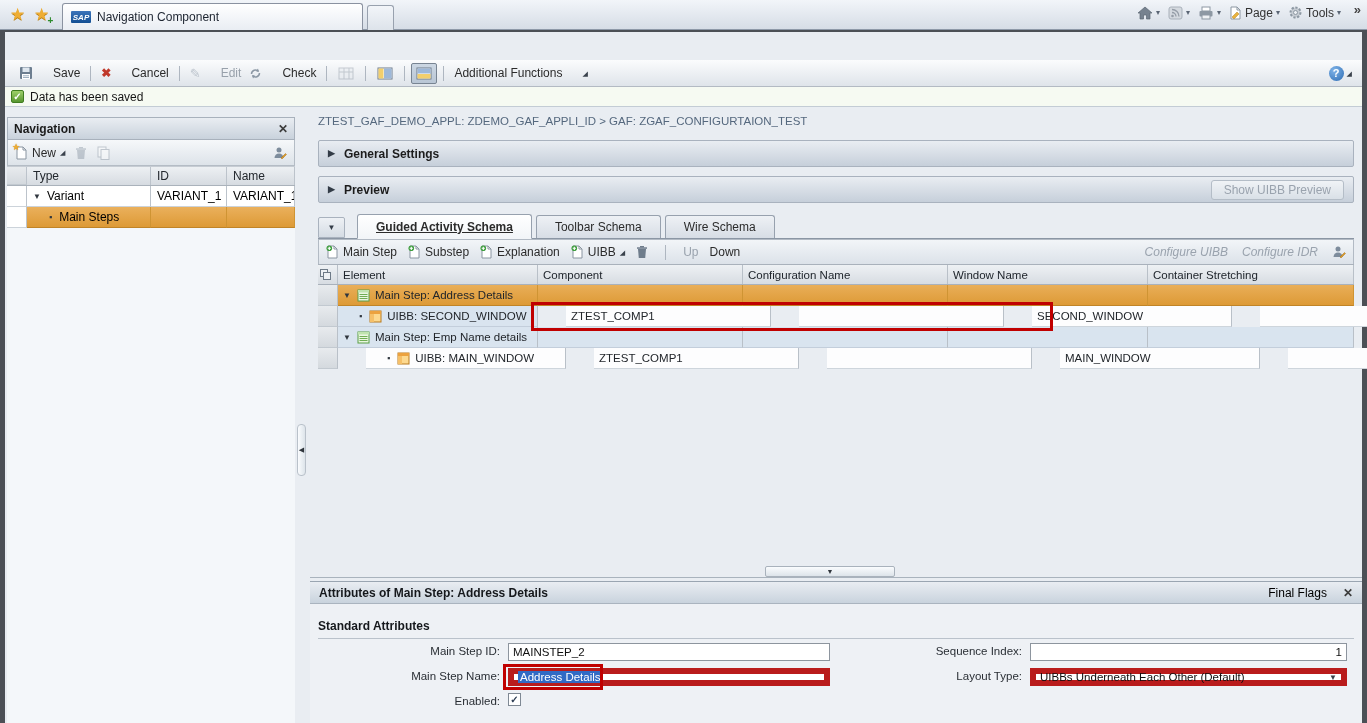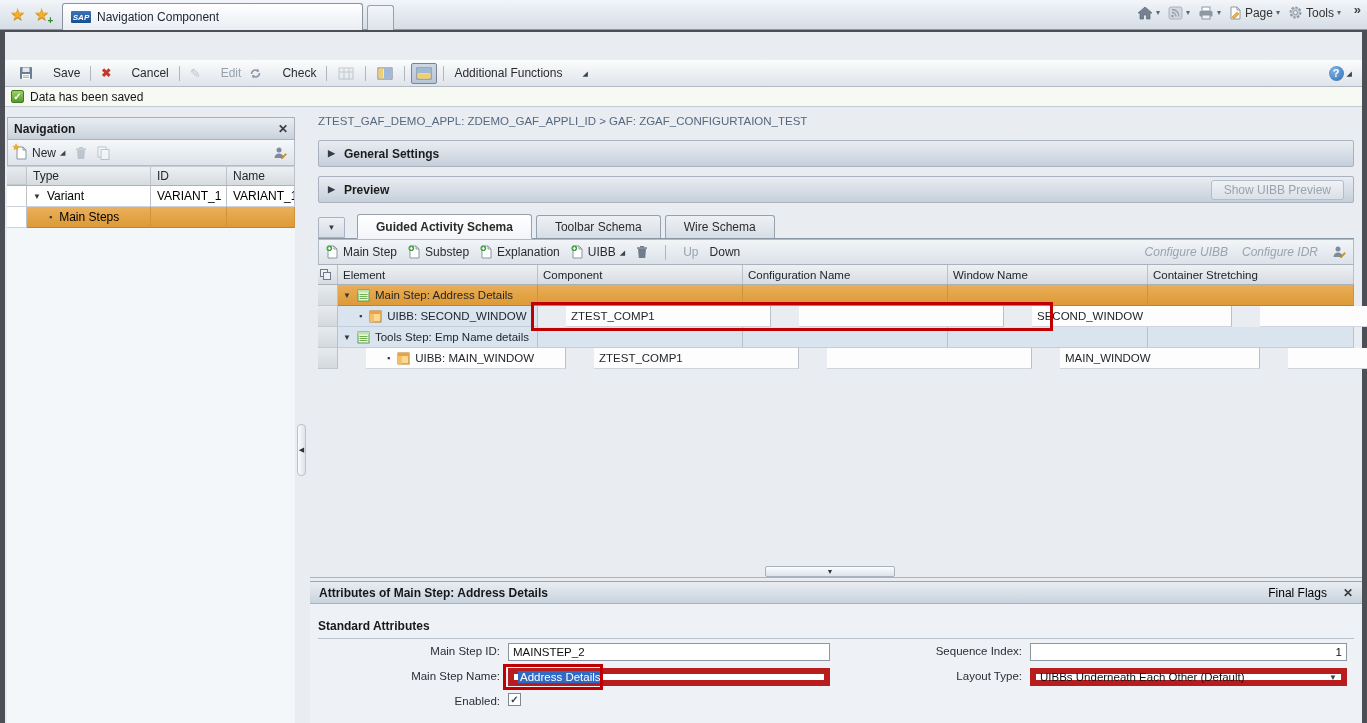--- a/index.html
+++ b/index.html
@@ -62,21 +62,21 @@
 
   
   #main-area { left:310px; top:107px; width:1052px; height:616px; font-size:12px; }
   #breadcrumb { position:absolute; left:8px; top:8px; font-size:11.5px; color:#55687e; cursor:pointer; }
   .section-bar { position:absolute; left:8px; width:1036px; height:27px; background:linear-gradient(#e9edf2,#c6cfda); border:1px solid #a9b2be; border-radius:2px; display:flex; align-items:center; gap:9px; padding:0 9px; font-weight:bold; color:#1c1c1c; cursor:pointer; }
   .ghost-btn { margin-left:auto; padding:2px 12px; background:linear-gradient(#f0f3f6,#d9e0e7); border:1px solid #b4bdc7; border-radius:3px; color:#9aa3ae; font-weight:normal; cursor:pointer; }
 
   #tab-strip { position:absolute; left:8px; top:106px; width:1036px; height:26px; border-bottom:1px solid #8b96a4; display:flex; align-items:flex-end; gap:4px; }
   .tab-dd { width:27px; height:21px; margin-right:8px; background:linear-gradient(#eef1f5,#d5dce4); border:1px solid #a9b2be; border-radius:2px 2px 0 0; display:flex; align-items:center; justify-content:center; cursor:pointer; }
   .tab { height:23px; padding:0 18px; display:flex; align-items:center; border:1px solid #97a1ae; border-bottom:none; border-radius:3px 3px 0 0; background:linear-gradient(#eef1f5,#d7dde5); color:#2b2b2b; cursor:pointer; white-space:nowrap; }
-  .tab.active { background:linear-gradient(#ffffff,#f2f5f8); font-weight:bold; height:25px; margin-bottom:-1px; border-bottom:1px solid #f2f5f8; z-index:2; }
+  .tab.active { background:linear-gradient(#ffffff,#f2f5f8); font-weight:bold; height:25px; margin-bottom:-1px; border-bottom:1px solid #f2f5f8; z-index:2;text-decoration:underline; }
 
   #schema-toolbar { position:absolute; left:8px; top:132px; width:1036px; height:25px; background:linear-gradient(#f2f5f8,#dce2e9); border:1px solid #b2bac4; display:flex; align-items:center; gap:11px; padding:12px 7px; }
   .st-btn { display:flex; align-items:center; gap:4px; cursor:pointer; color:#2b2b2b; white-space:nowrap; }
   .st-btn.disabled { color:#9aa3ae; cursor:default; }
   .st-right { margin-left:auto; display:flex; align-items:center; gap:14px;font-style:italic; }
 
   #schema-table { position:absolute; left:8px; top:157px; width:1036px; }
   .t-hdr { display:flex; height:21px; background:linear-gradient(#eef1f4,#d7dce2); border-top:1px solid #a9b1bb; border-bottom:1px solid #a9b1bb; font-size:11.5px; color:#20262d; }
   .tcell { border-right:1px solid #b9c0c8; display:flex; align-items:center; padding:0 5px; white-space:nowrap; overflow:hidden; }
   .w-sel { width:20px; flex:0 0 20px; padding:0 2px; }
@@ -468,21 +468,21 @@
         <span class="tcell w-sel"></span>
         <span class="tcell w-el bg-b">
           <span class="tri">▼</span>
           <svg width="13" height="13" viewBox="0 0 13 13" style="margin-right:5px">
               <rect x="1" y="1" width="11" height="11" fill="#eaf6e2" stroke="#5a9e46"></rect>
               <rect x="1" y="1" width="11" height="2.5" fill="#bfe3ae"></rect>
               <line x1="2.5" y1="5.5" x2="10.5" y2="5.5" stroke="#6fae53"></line>
               <line x1="2.5" y1="7.5" x2="10.5" y2="7.5" stroke="#6fae53"></line>
               <line x1="2.5" y1="9.5" x2="10.5" y2="9.5" stroke="#6fae53"></line>
             </svg>
-          <span>Tools Step: Emp Name details</span>
+          <span>Main Step: Emp Name details</span>
         </span>
         <span class="tcell w-co bg-b"></span>
         <span class="tcell w-cf bg-b"></span>
         <span class="tcell w-wn bg-b"></span>
         <span class="tcell w-cs bg-b"></span>
       </div>
 
       <div class="t-row">
         <span class="tcell w-sel"></span>
         <span class="tcell w-el bg-w">

